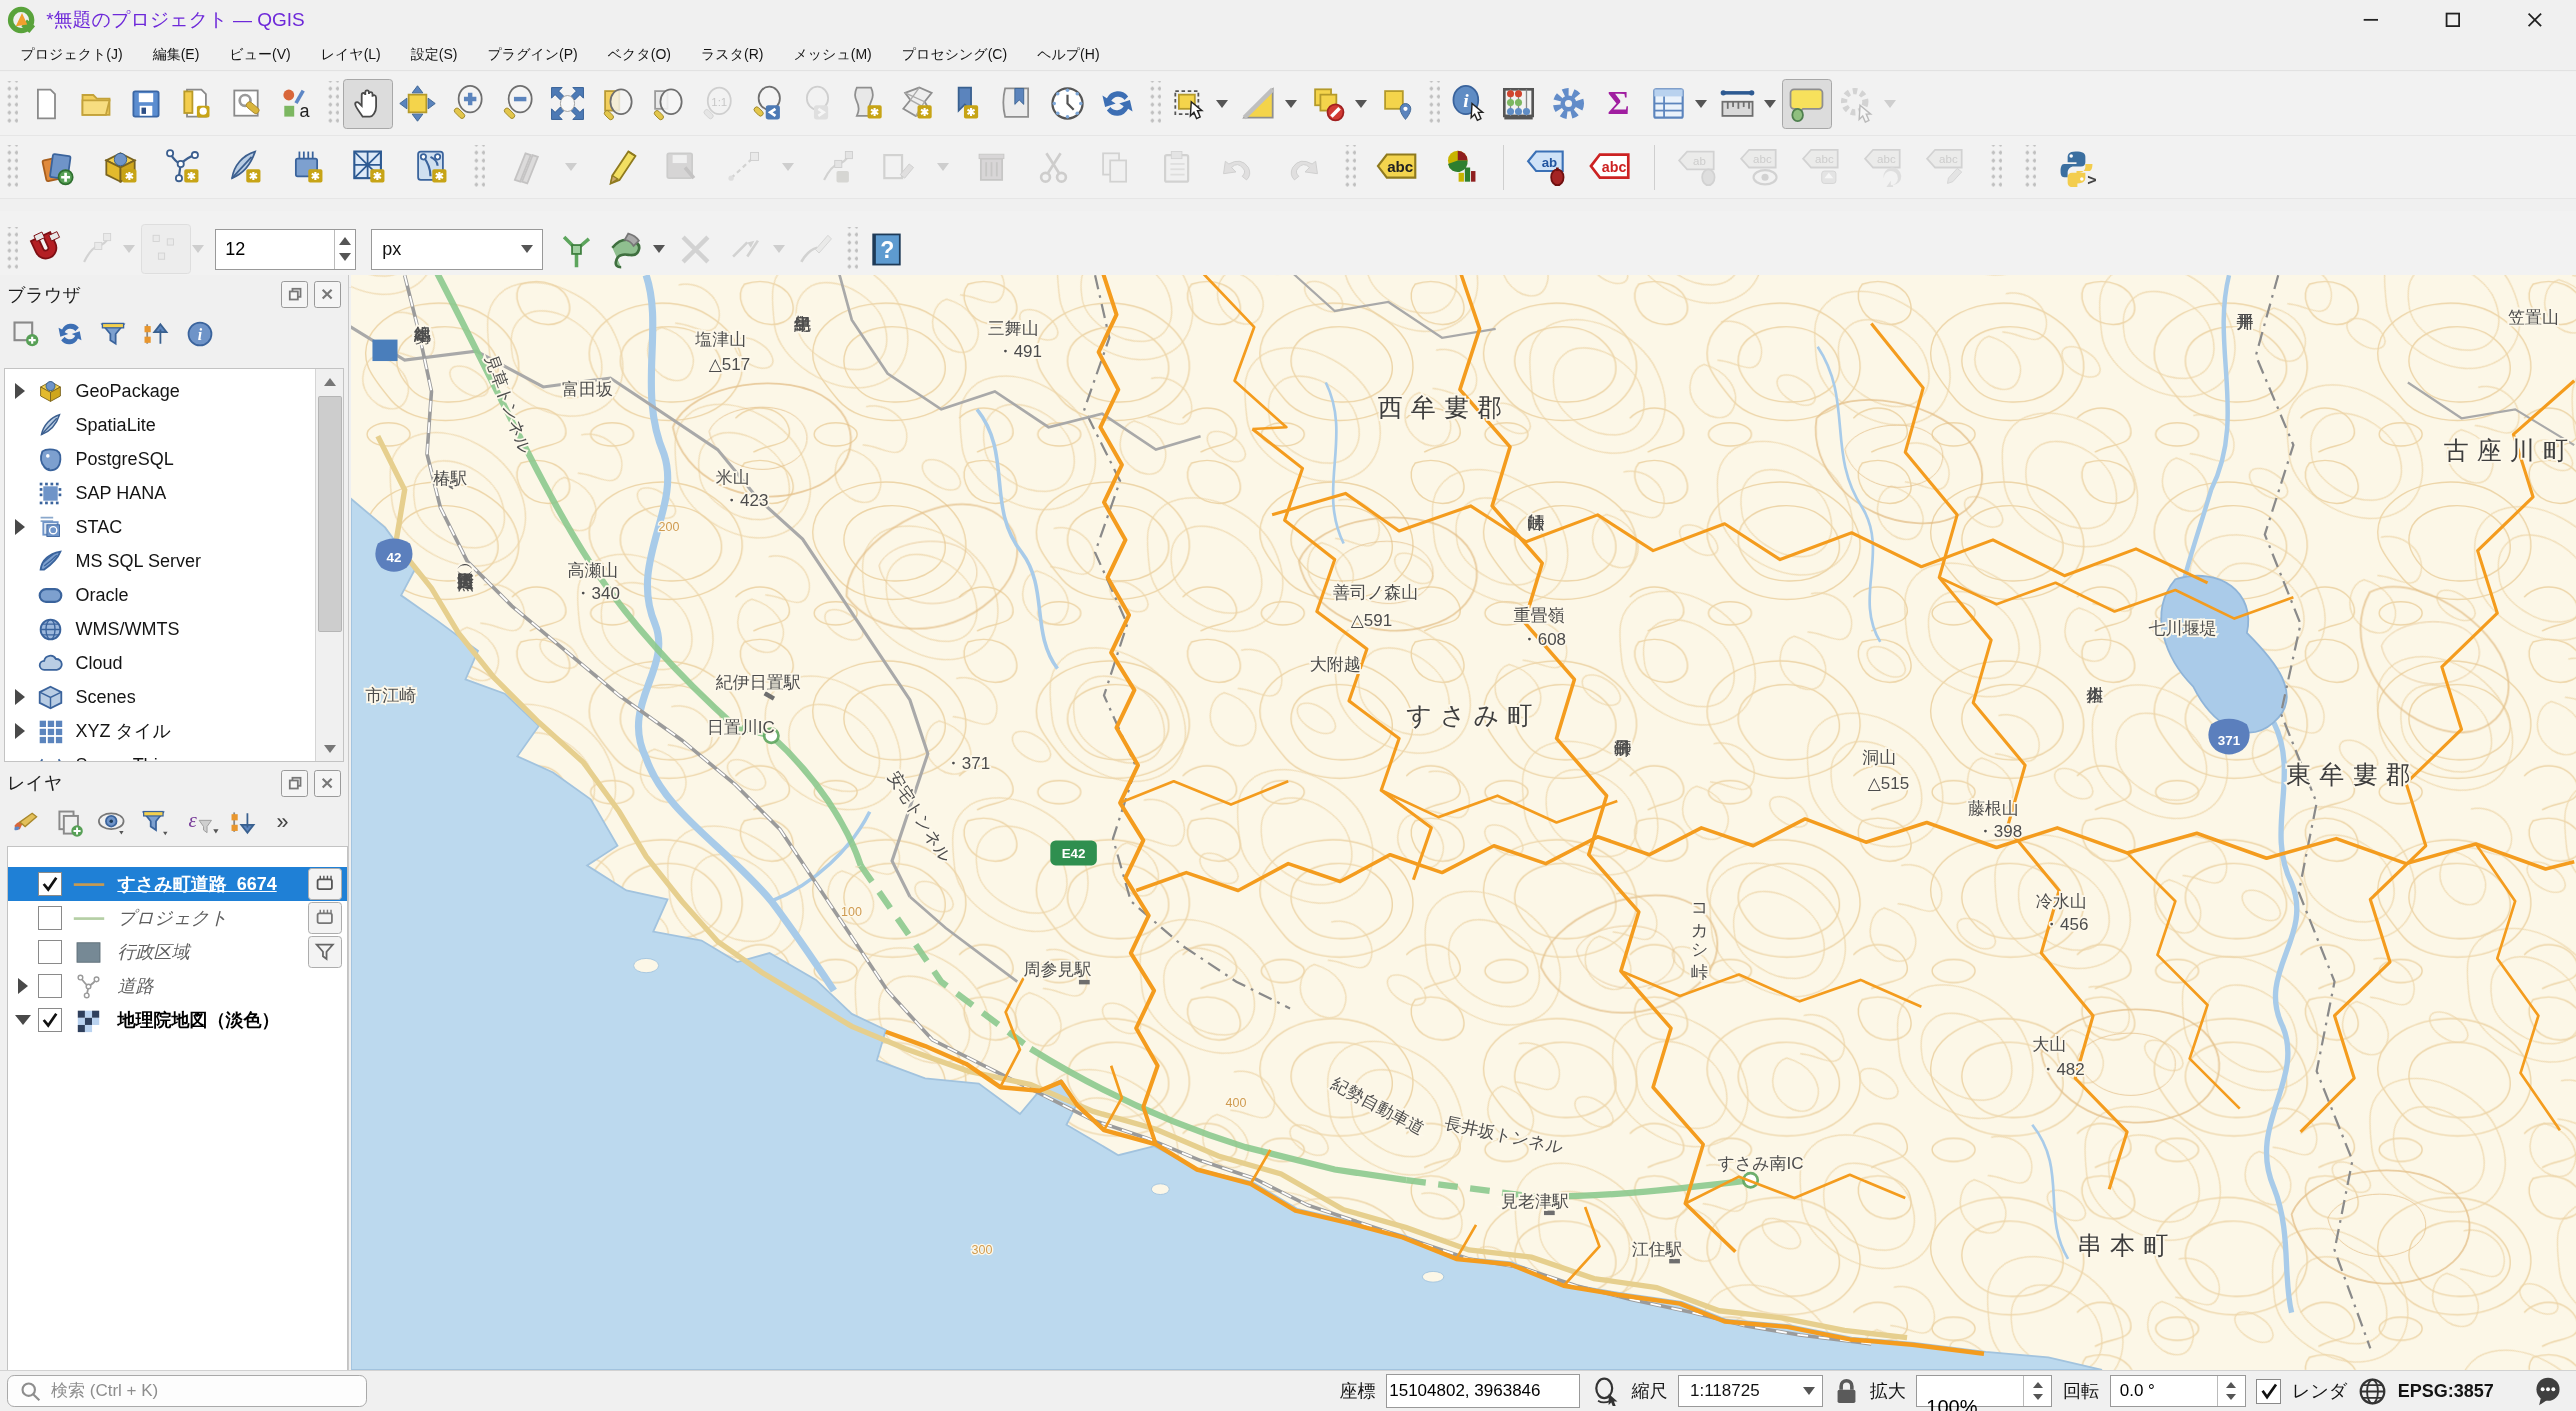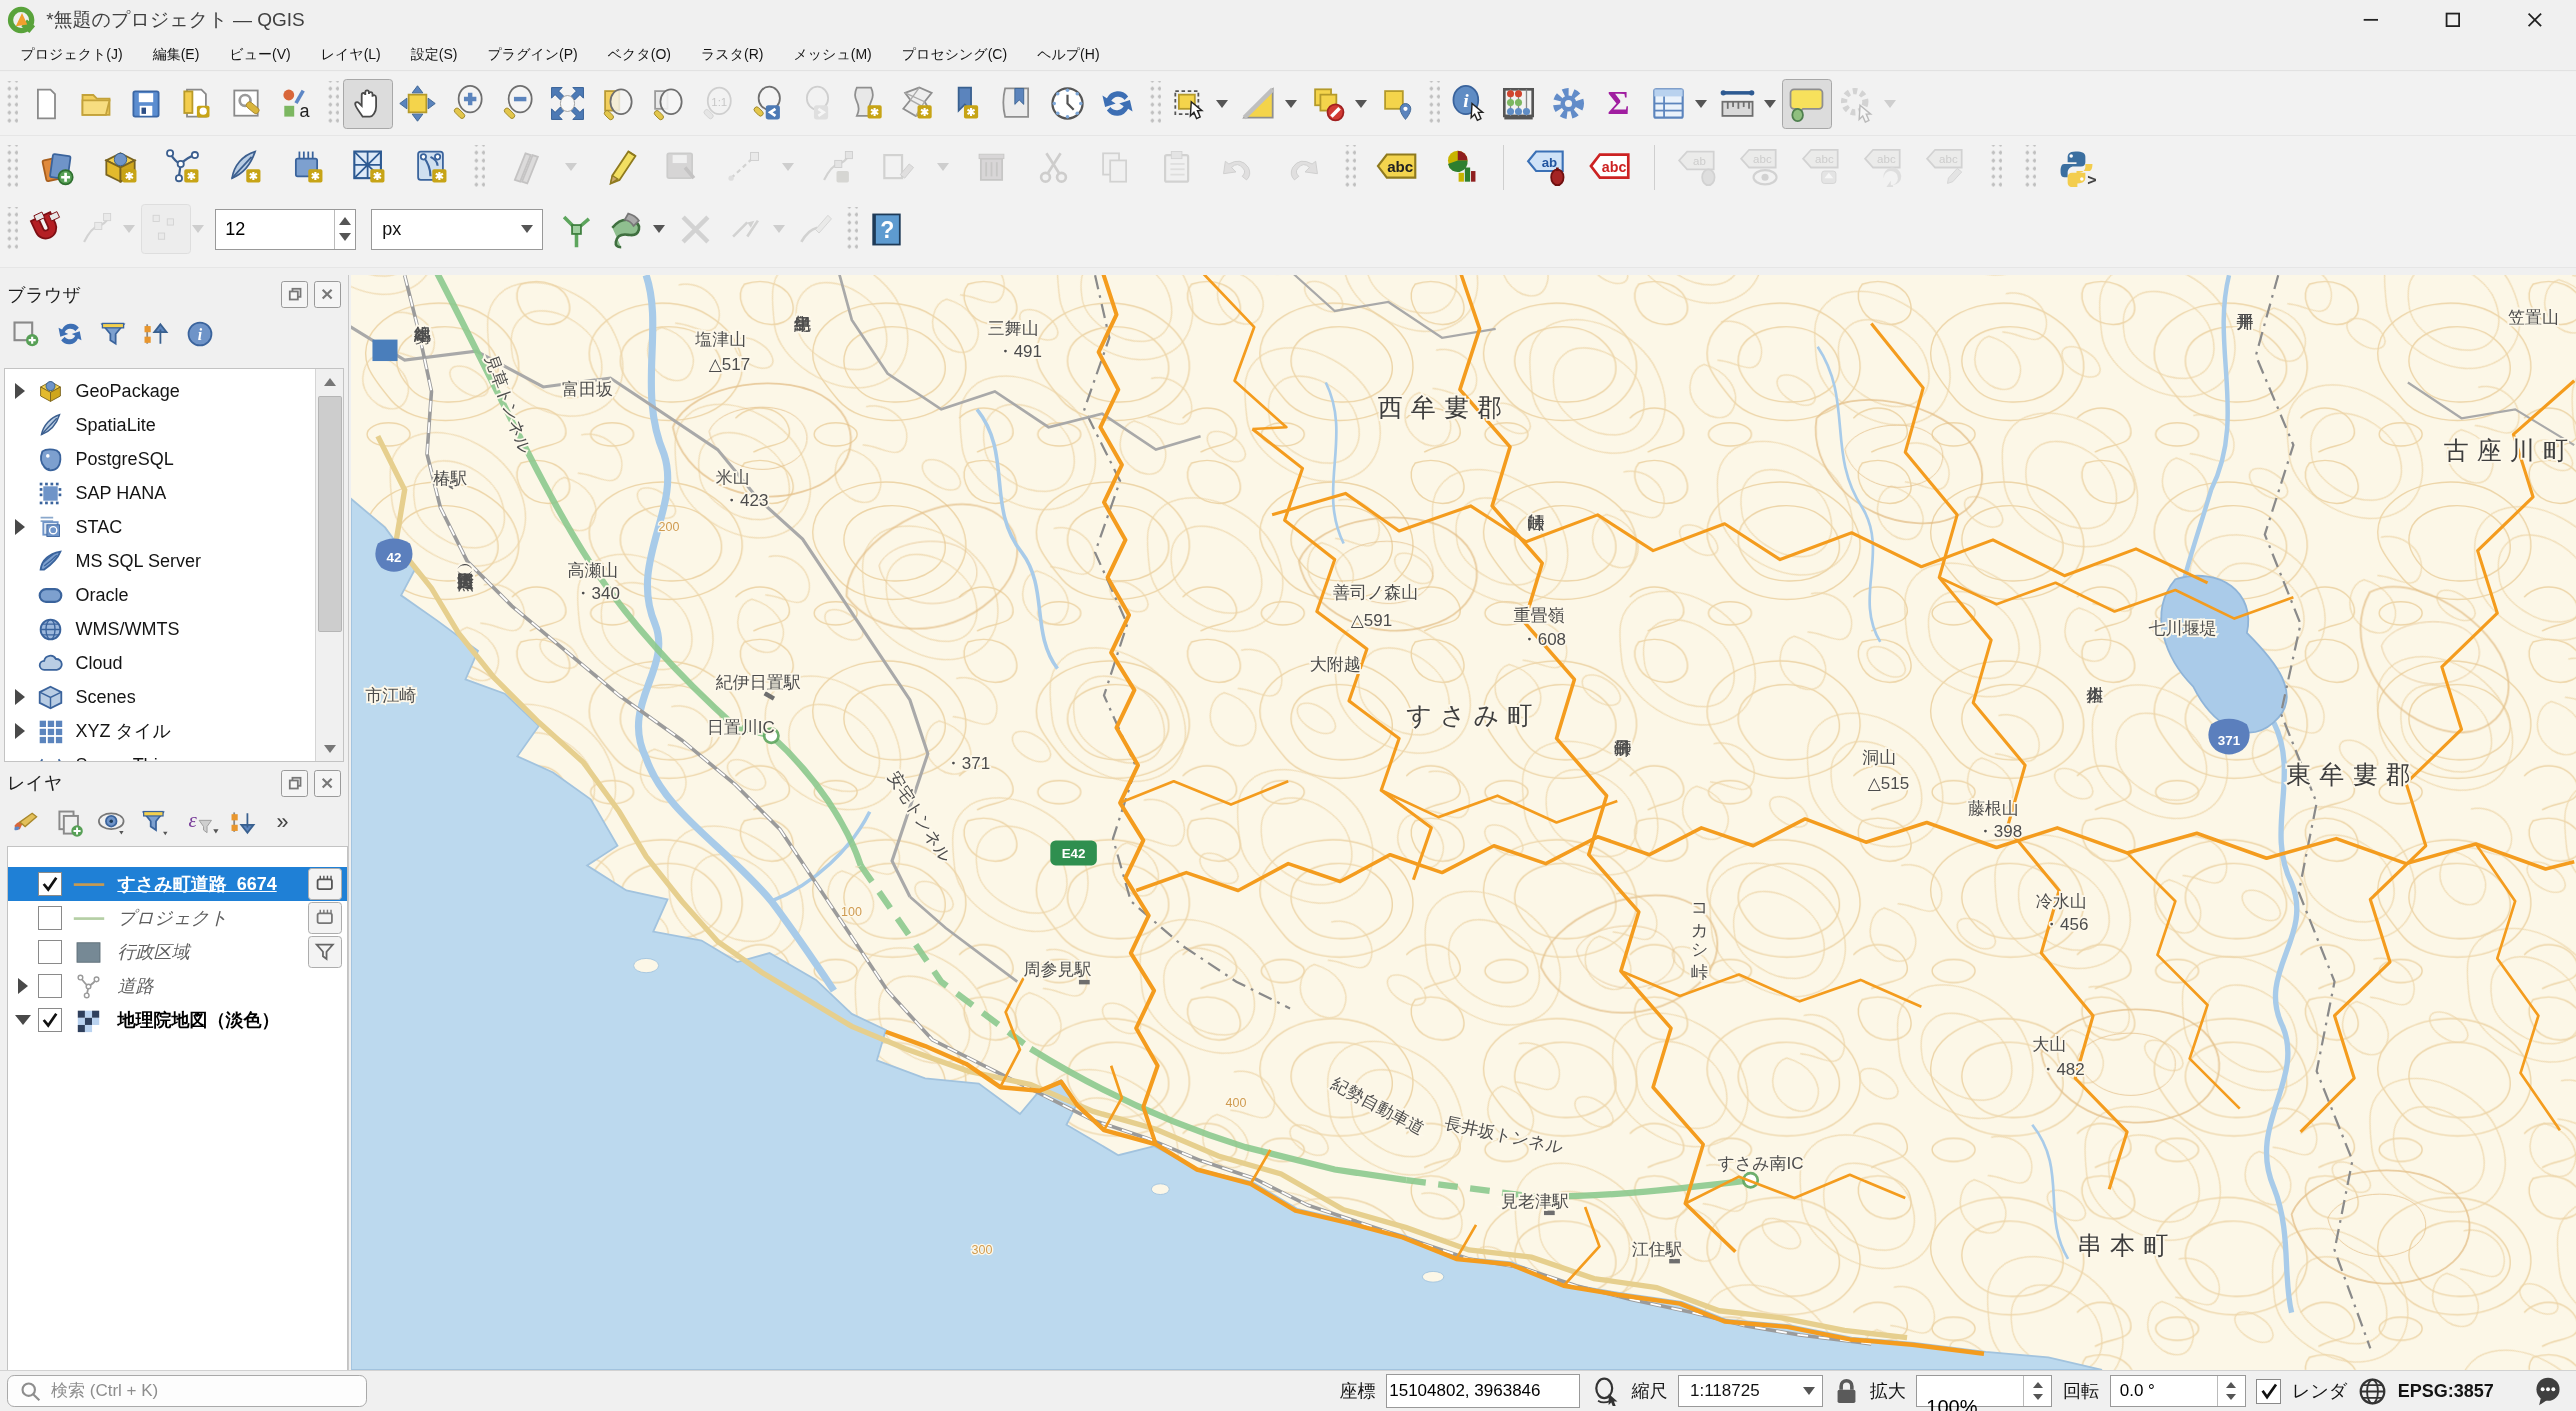--- a/index.html
+++ b/index.html
@@ -1,32 +1,32 @@
 <!DOCTYPE html>
 <html style="font-size:14.3px"><head>
 <meta charset="utf-8">
 <style>
   html,body{margin:0;padding:0;background:#444;}
   #root{position:relative;width:2576px;height:1411px;background:#f0f0f0;
         font-family:"Liberation Sans","DejaVu Sans",sans-serif;color:#111;overflow:hidden;}
   .abs{position:absolute;}
   
   #titlebar{left:0;top:0;width:2576px;height:39px;background:#f0f0f0;display:flex;align-items:center;}
-  #titlebar .title{font-size:19px;color:#404040;margin-left:9px;}
+  #titlebar .title{font-size:19px;color:#6d28d9;margin-left:9px;}
   .wbtn{width:82px;height:39px;display:flex;align-items:center;justify-content:center;}
   #winbtns{position:absolute;right:0;top:0;display:flex;}
   
   #menubar{left:0;top:39px;width:2576px;height:32px;display:flex;align-items:center;padding-left:5.4px;
            border-bottom:0.9px solid #e2e2e2;box-sizing:border-box;}
   .menu-item{padding:0 15px;font-size:14px;height:29px;line-height:29px;color:#141414;}
   
   .tbrow{position:absolute;left:0;width:2576px;display:flex;align-items:center;border-bottom:0.9px solid #e6e6e6;box-sizing:border-box;background:#f2f2f2;}
   #tbrow1{top:72px;height:64px;}
   #tbrow2{top:136px;height:63px;gap:12px;}
-  #tbrow3{top:191px;height:77px;}
+  #tbrow3{top:211px;height:77px;}
   .tb{width:48px;height:48px;border-radius:3.6px;display:flex;align-items:center;justify-content:center;
       position:relative;flex:none;border:0.9px solid transparent;}
   .tb.active{background:#dcdcdc;border:0.9px solid #a8a8a8;}
   .tb.dis{opacity:.35;filter:grayscale(.9);}
   .dd{width:0;height:0;border-left:6.3px solid transparent;border-right:6.3px solid transparent;
       border-top:8px solid #555;margin:0 5.4px 0 1.8px;flex:none;}
   .dd.dis{border-top-color:#aaa;opacity:.5;}
   .grip{width:14.3px;height:45px;flex:none;margin:0 3.6px;
         background-image:radial-gradient(#bfbfbf 1.4px,transparent 1.6px);background-size:7.2px 8px;background-position:1.8px 3.6px;}
   .spinbox{height:39px;background:#fff;border:0.9px solid #999;display:flex;align-items:center;flex:none;}

